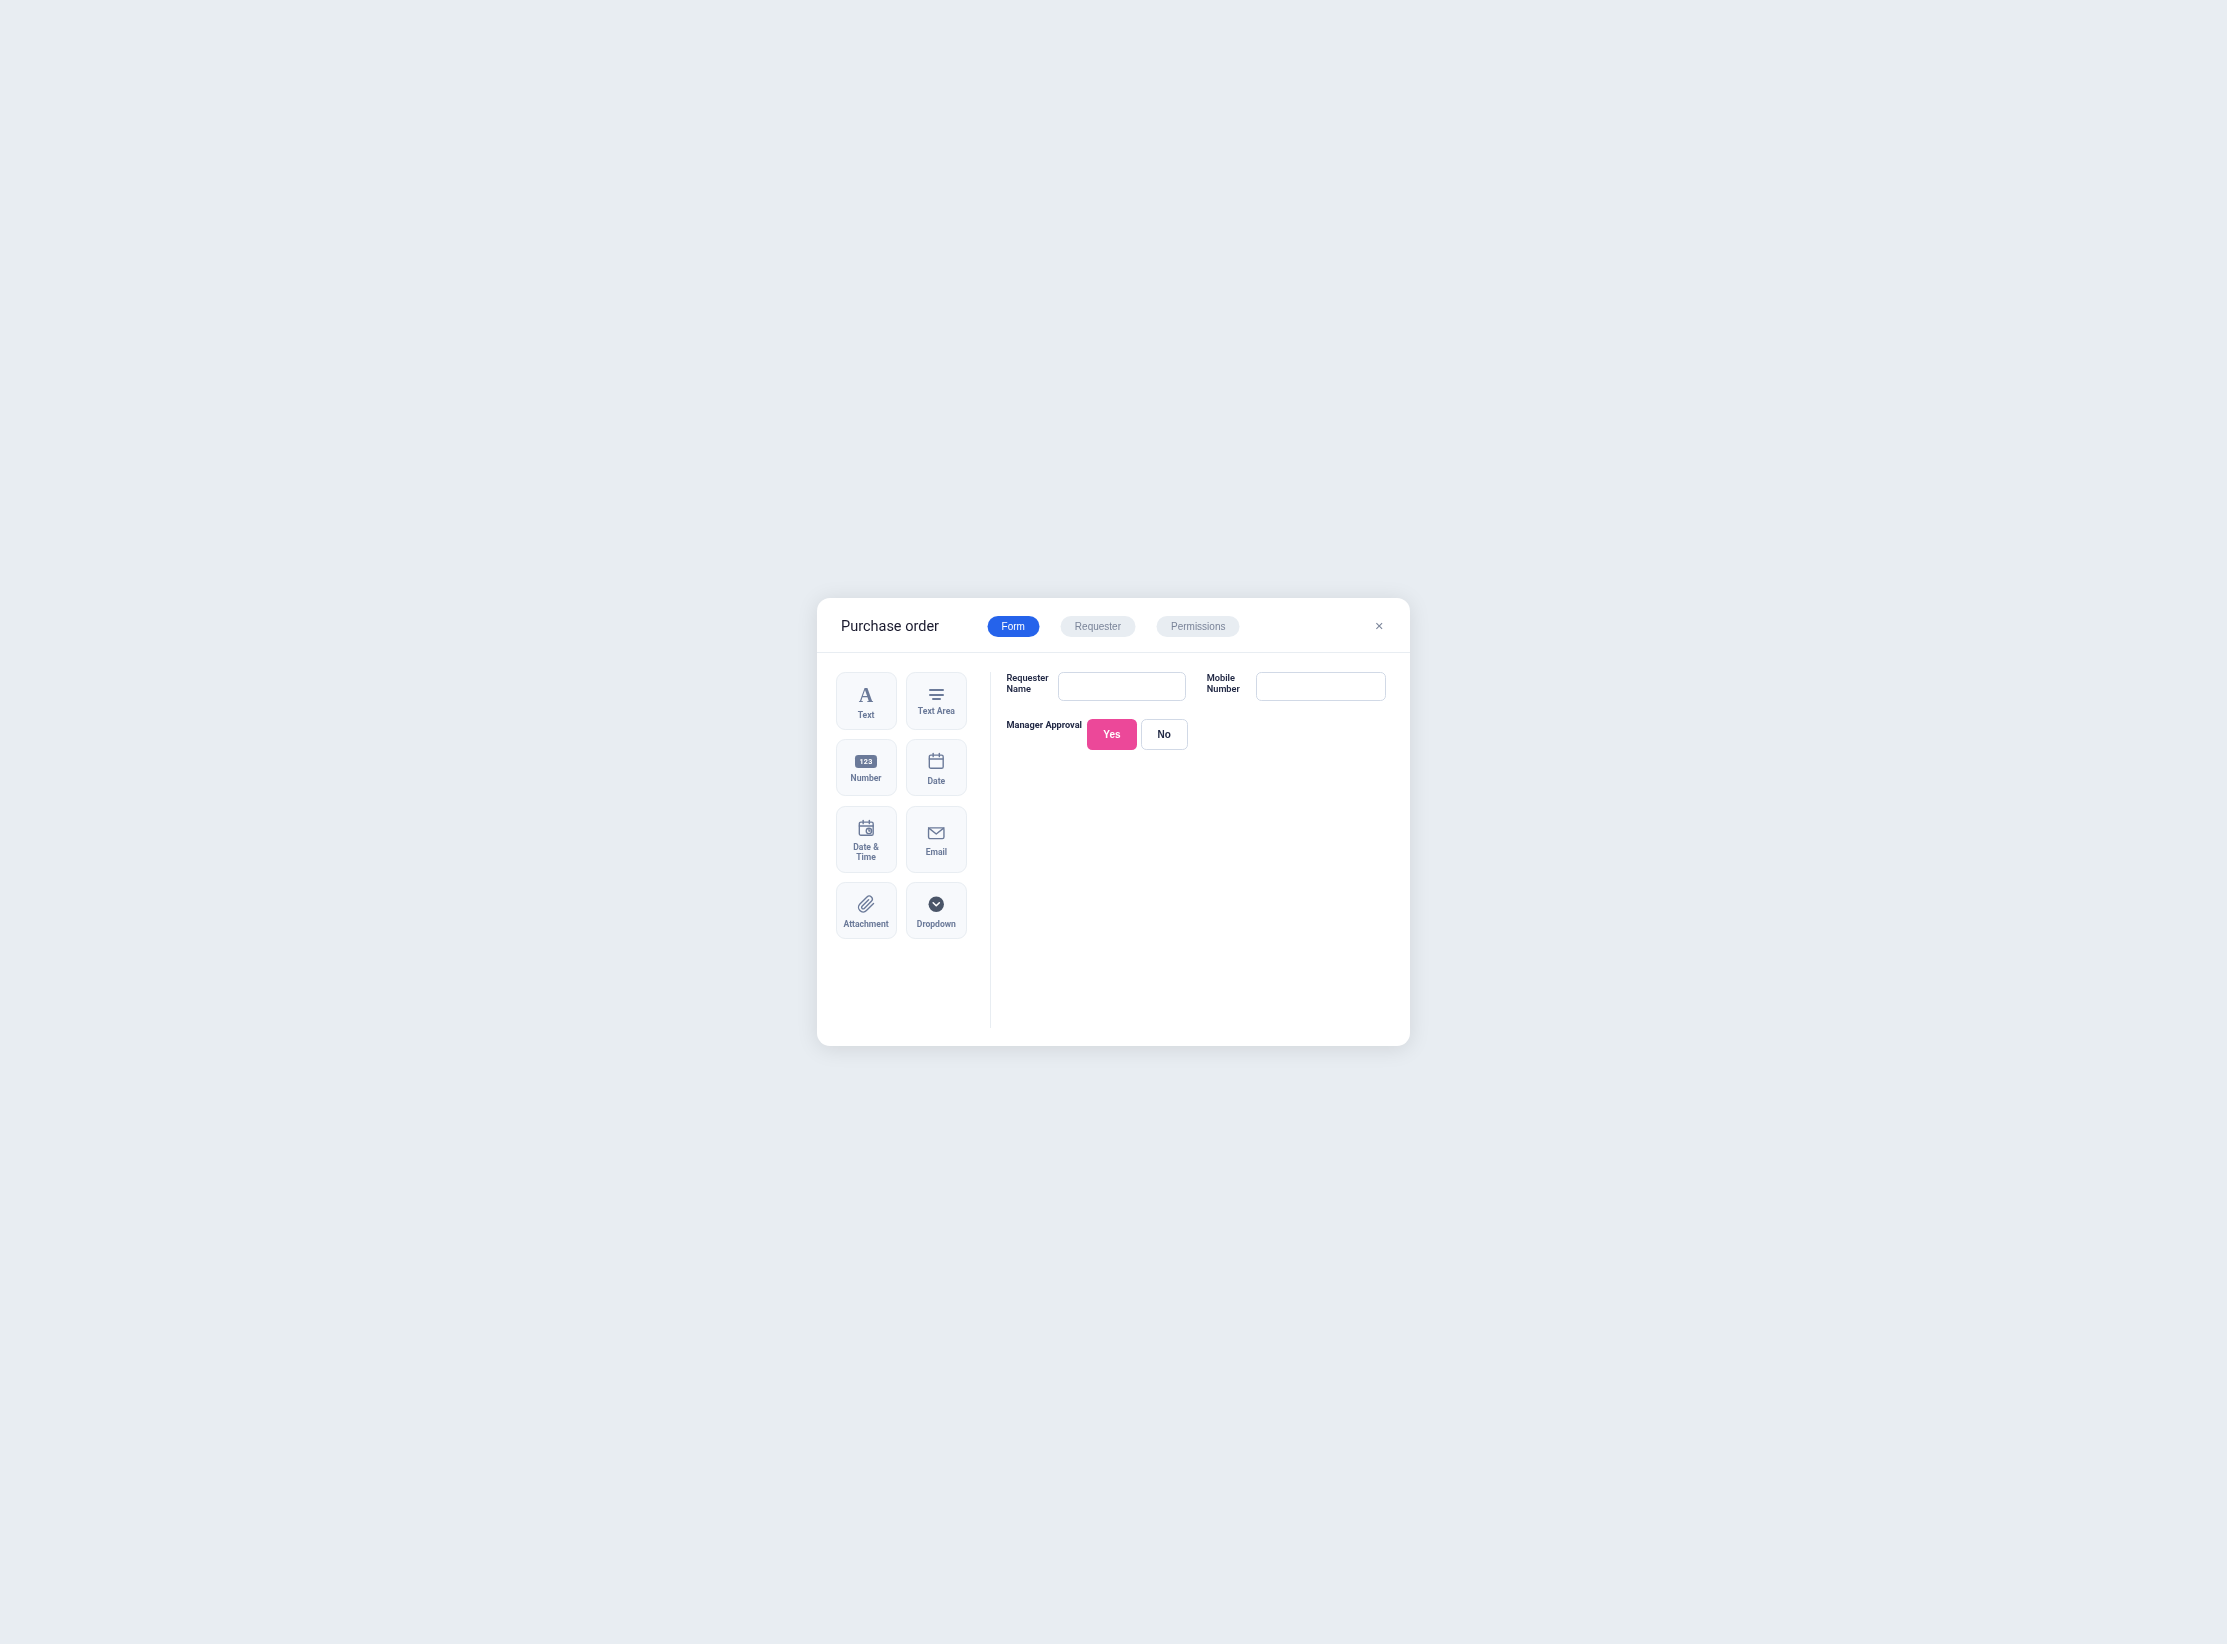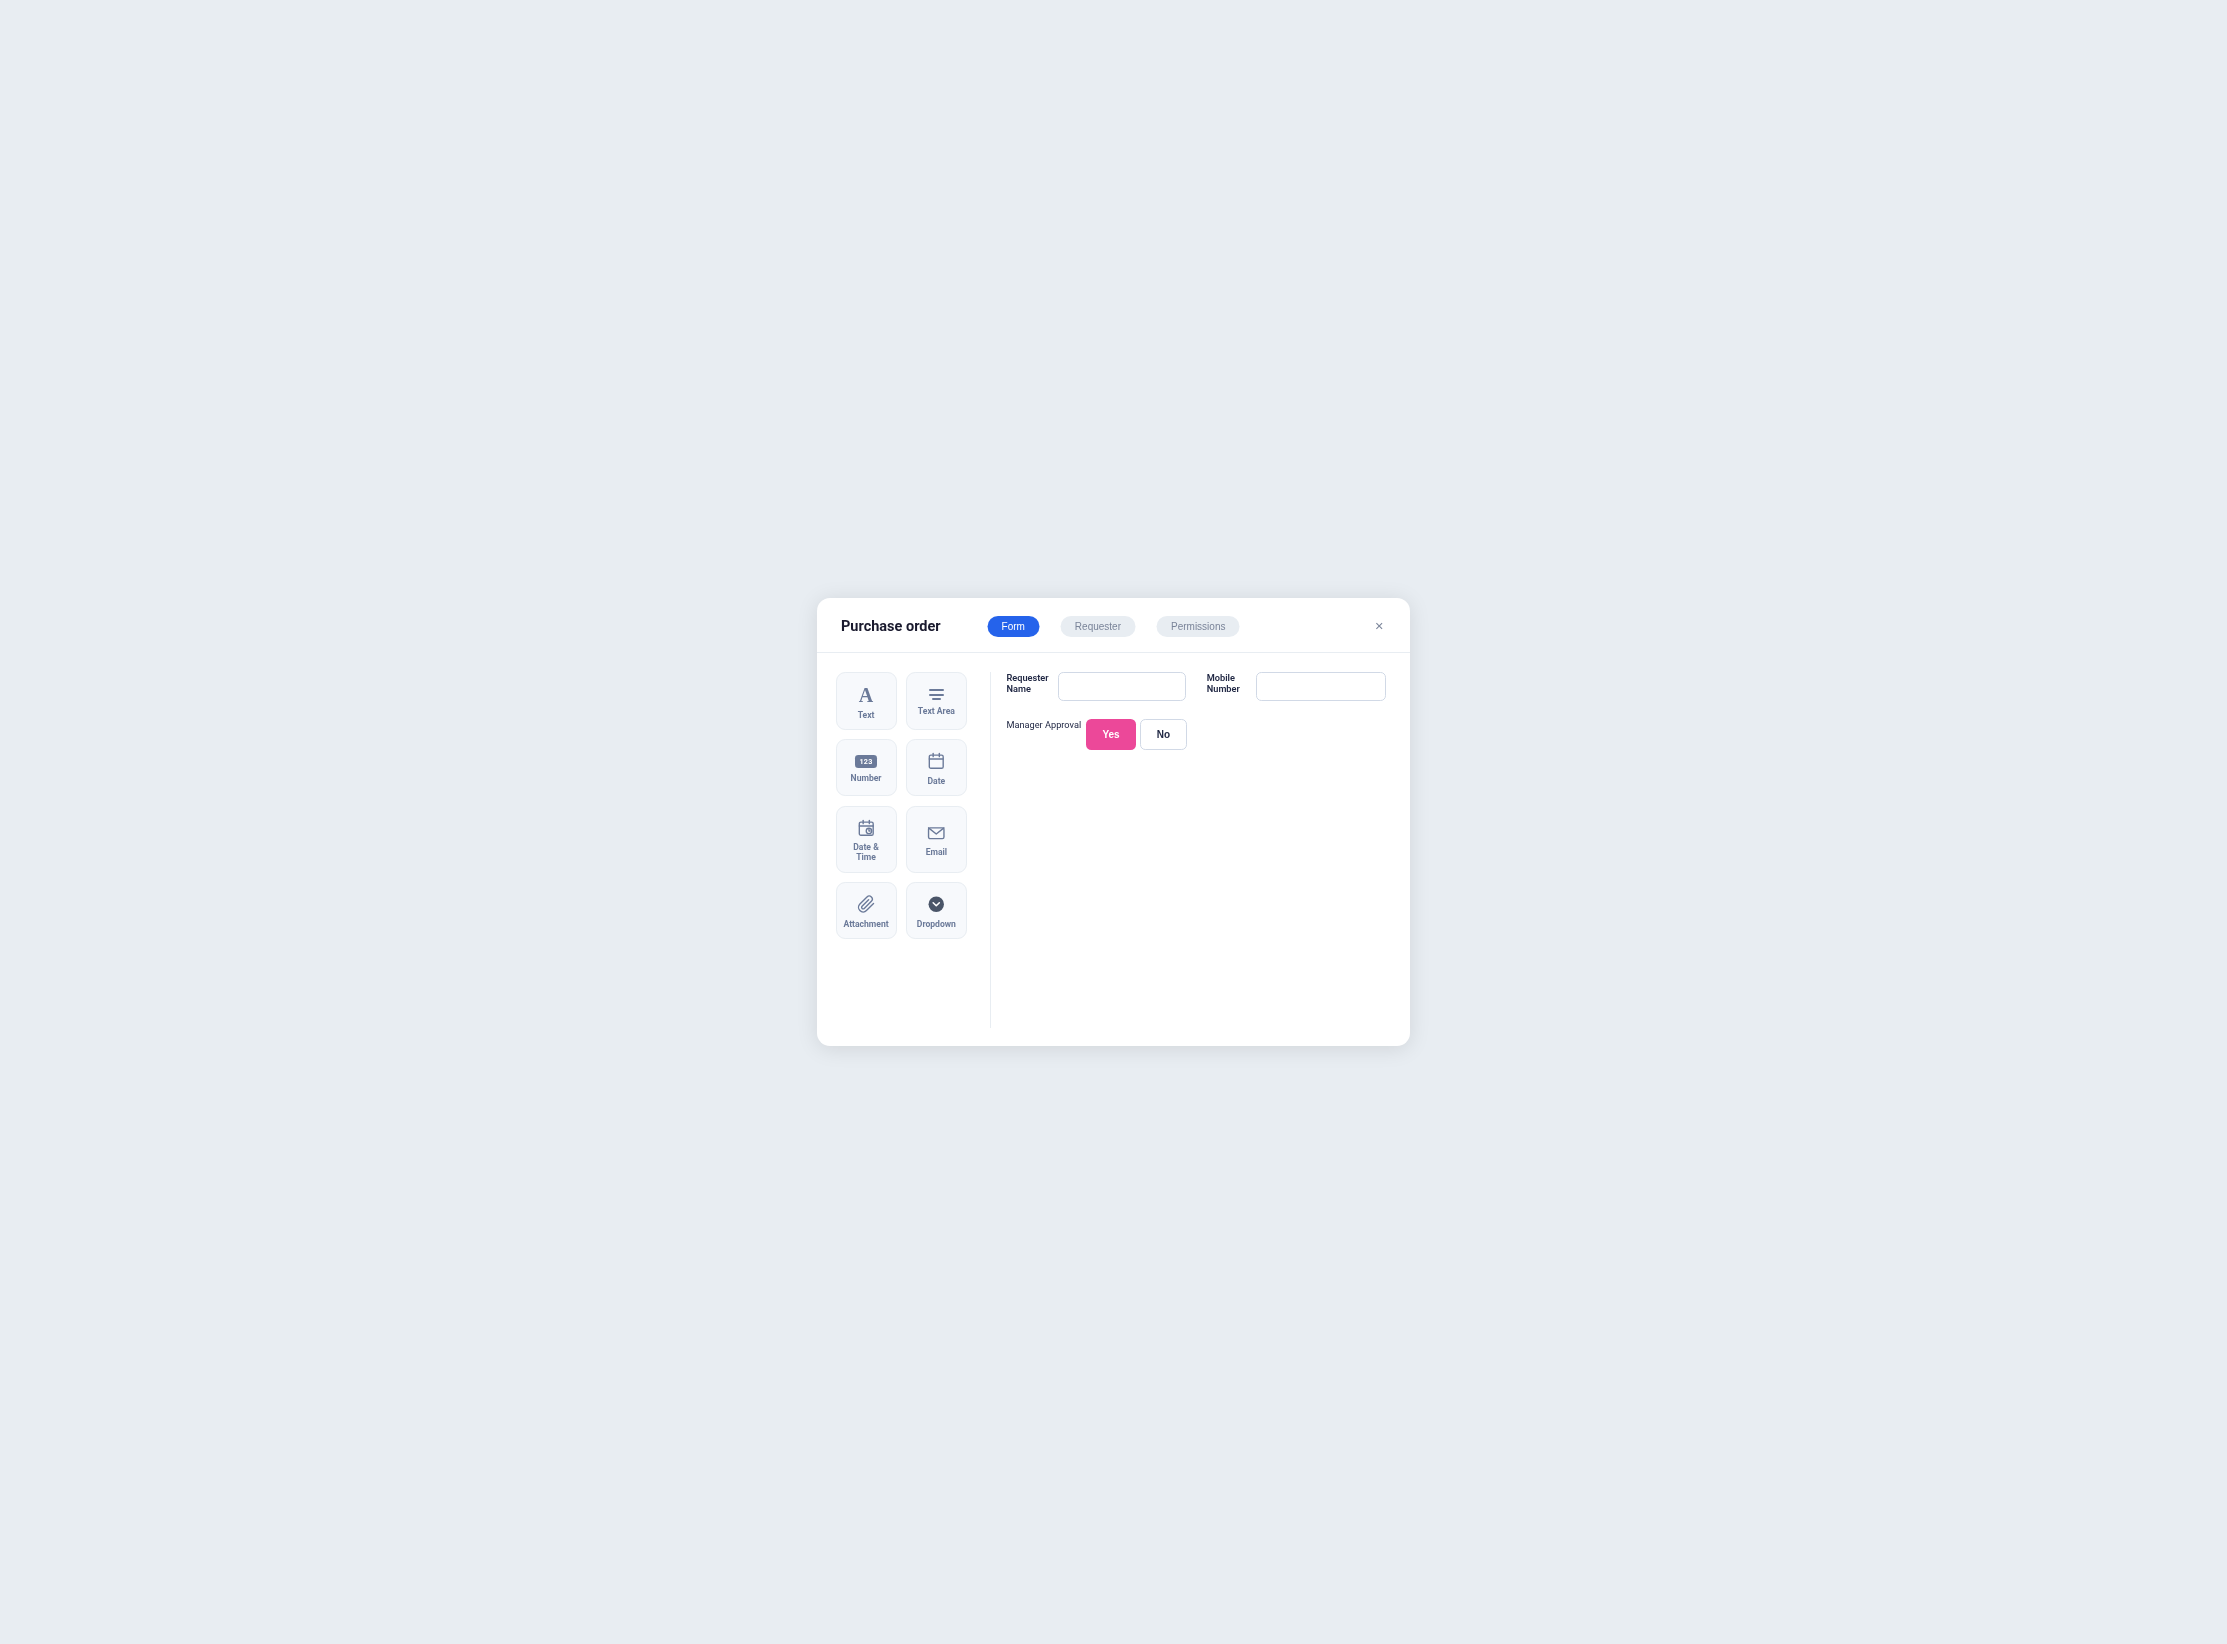--- a/index.html
+++ b/index.html
@@ -31,21 +31,21 @@
     .modal-header {
       display: flex;
       align-items: center;
       padding: 18.5px 24px 16px 24px;
       border-bottom: 1px solid #e8edf2;
       position: relative;
     }
 
     .modal-title {
       font-size: 14.5px;
-      font-weight: 700;
+      font-weight: 400;
       color: #1a1a2e;
       flex-shrink: 0;
     }
 
     .tab-group {
       display: flex;
       align-items: center;
       gap: 21px;
       position: absolute;
       left: 50%;
@@ -201,21 +201,21 @@
       right: 8px;
       top: 50%;
       transform: translateY(-50%);
       color: #b0bac9;
       font-size: 10.5px;
       pointer-events: none;
     }
 
     .approval-label {
       font-size: 9.2px;
-      font-weight: 400;
+      font-weight: 700;
       color: #222945;
       margin-bottom: 20px;
     }
 
     .approval-buttons {
       display: flex;
       gap: 4px;
     }
 
     .btn-yes {

